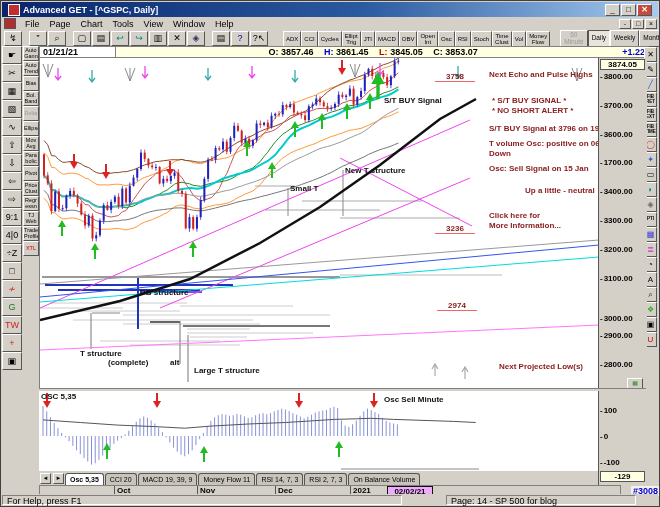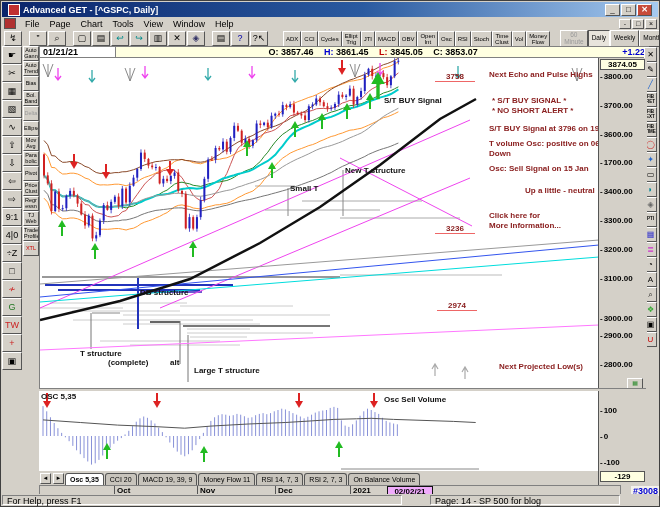--- a/index.html
+++ b/index.html
@@ -86,21 +86,21 @@
   .tab.active{background:#fff;font-weight:bold;}
   
   #timeaxis{position:absolute;left:38px;top:484px;width:582px;height:12px;background:#d4d0c8;
     border:1px solid #808080;box-sizing:border-box;font-size:8px;font-weight:bold;}
   .month-label{position:absolute;top:0;border-left:1px solid #555;padding-left:2px;height:10px;}
   #cursor-box{position:absolute;top:0;width:44px;height:9px;background:#f0abfc;border:1px solid #111;
     text-align:center;font-size:8px;line-height:9px;}
   #pagenum{position:absolute;left:630px;top:485px;font-size:9px;font-weight:bold;color:#0000d0;
     background:#f4f2ec;padding:0 2px;}
   #statusbar{position:absolute;left:1px;right:1px;bottom:0;height:12px;background:#d4d0c8;
-    display:flex;font-size:9px;align-items:center;}
+    display:flex;font-size:9px;align-items:center;gap:16px;}
   .status-panel{border:1px solid;border-color:#808080 #fff #fff #808080;height:10px;line-height:10px;
     padding:0 4px;margin-right:3px;box-sizing:border-box;}
   #status-left{flex:0 0 400px;}
   #status-right{flex:0 0 190px;margin-left:25px;}
 </style>
 </head>
 <body>
 
 <div id="app">
   <div id="titlebar">
@@ -756,21 +756,21 @@
           <polygon points="161,62 169,62 165,55" fill="#22bb22"></polygon>
           <line x1="165" y1="62" x2="165" y2="71" stroke="#22bb22" stroke-width="2"></line>
         </g>
         <g>
           <polygon points="296,57 304,57 300,50" fill="#22bb22"></polygon>
           <line x1="300" y1="57" x2="300" y2="66" stroke="#22bb22" stroke-width="2"></line>
         </g>
       </svg>
     <span id="osc-label">OSC 5,35</span>
     <div id="osc-annotations">
-        <div class="ann black" style="left: 345px; top: 4px;">Osc Sell Volume</div>
+        <div class="ann black" style="left: 345px; top: 4px;">Osc Sell Minute</div>
       </div>
   </div>
 
   <div id="oscaxis">
     <div class="cur-box" style="top:80px;">-129</div>
   <div class="axis-tick" style="top: 15px;">100</div>
       <div class="axis-tick" style="top: 41px;">0</div>
       <div class="axis-tick" style="top: 67px;">-100</div>
     </div>
 

